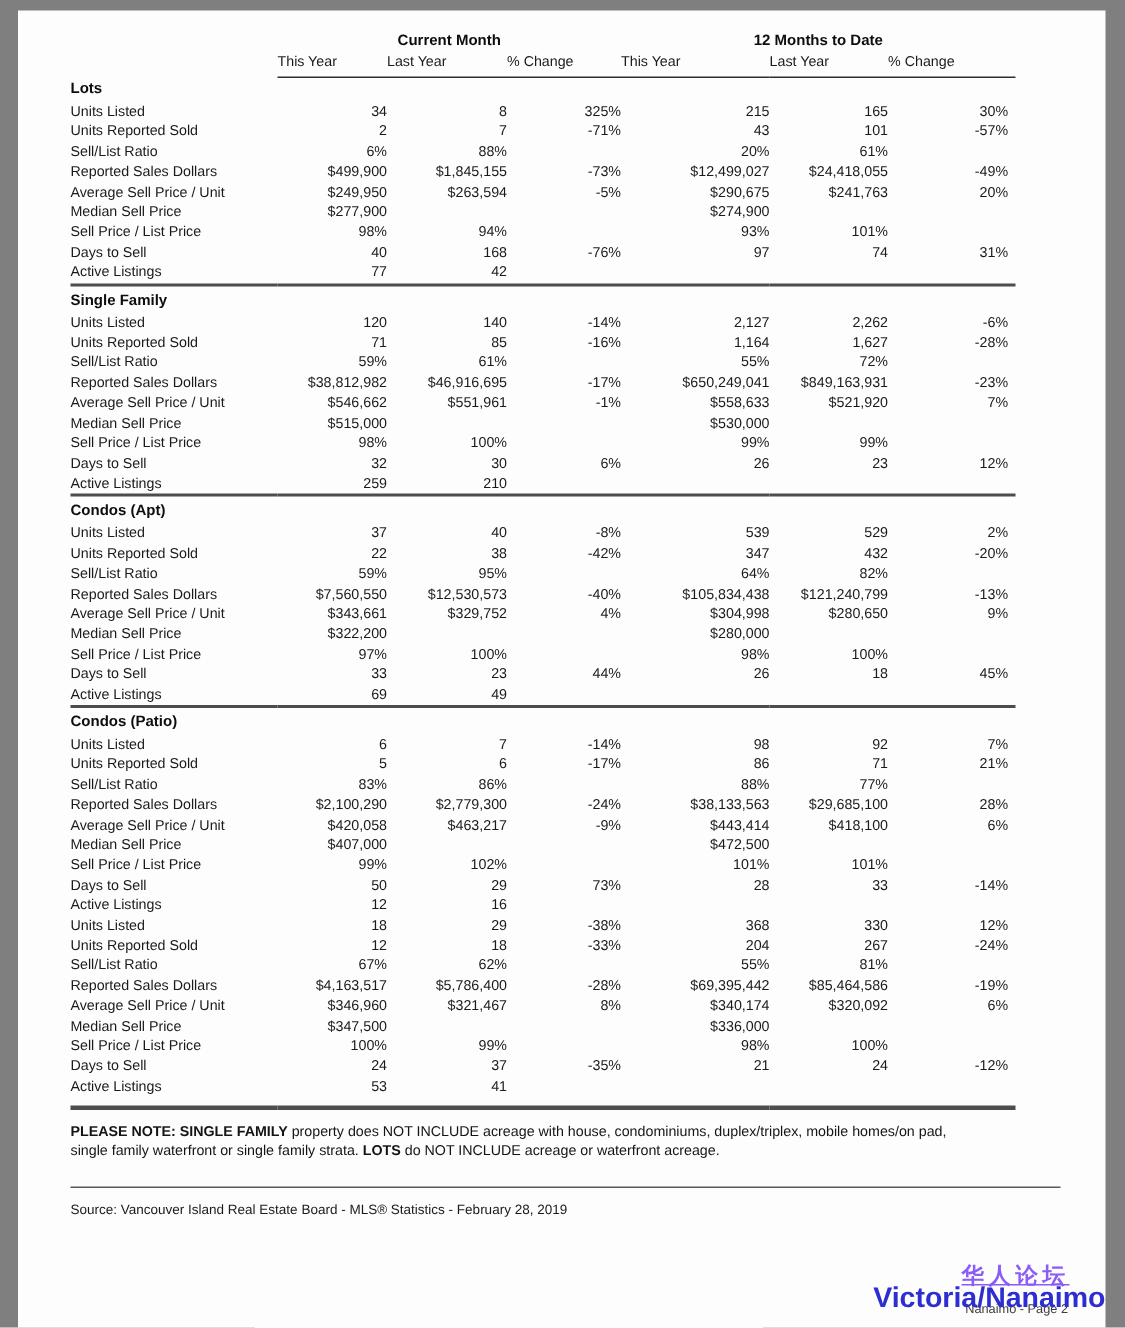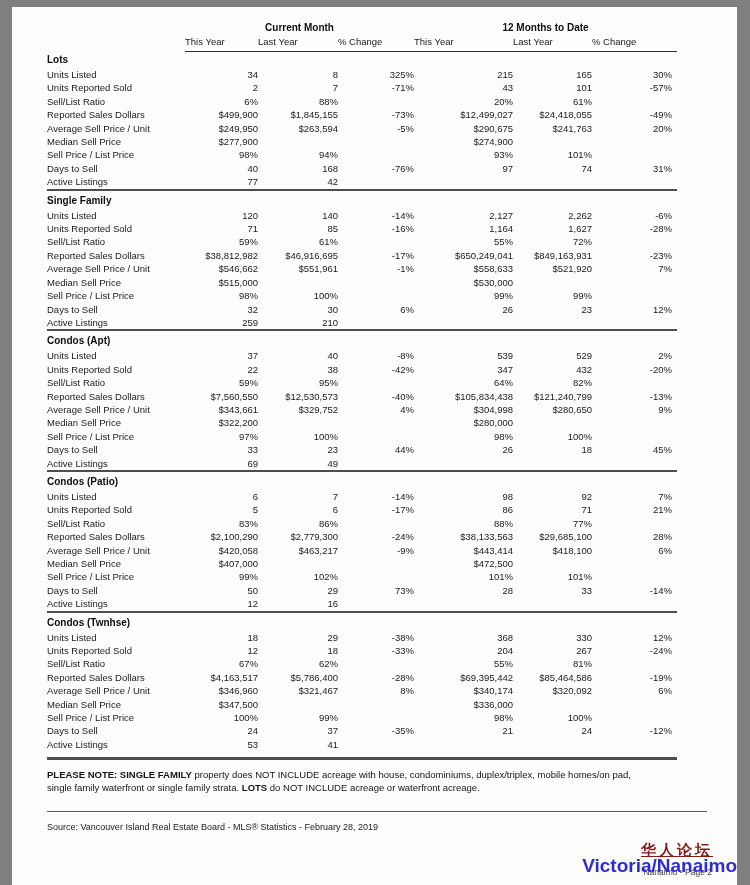--- a/index.html
+++ b/index.html
@@ -456,23 +456,20 @@
           <td class="lbl">Active Listings</td>
           <td class="num">12</td>
           <td class="num">16</td>
           <td class="num"></td>
           <td class="num"></td>
           <td class="num"></td>
           <td class="num pad"></td>
         </tr>
       </tbody>
       <tbody>
-        <tr class="sec-head">
-          <td colspan="7">Condos (Twnhse)</td>
-        </tr>
         <tr>
           <td class="lbl">Units Listed</td>
           <td class="num">18</td>
           <td class="num">29</td>
           <td class="num">-38%</td>
           <td class="num">368</td>
           <td class="num">330</td>
           <td class="num pad">12%</td>
         </tr>
         <tr>
@@ -554,16 +551,16 @@
     <b>PLEASE NOTE: SINGLE FAMILY</b><span> property does NOT INCLUDE acreage with house, condominiums, duplex/triplex, mobile homes/on pad, single family waterfront or single family strata. </span><b>LOTS</b><span> do NOT INCLUDE acreage or waterfront acreage.</span>
   </div>
 
   <div class="footer-rule"></div>
 
   <div class="footer-row">
     <span class="source">Source: Vancouver Island Real Estate Board - MLS® Statistics - February 28, 2019</span>
   </div>
 
   <div class="page-label" style="position:absolute;right:25px;bottom:8px;">Nanaimo - Page 2</div>
-  <div class="wm-red" style="color: #7f1d1d;">华人论坛</div>
+  <div class="wm-red" style="color: #8b5cf6;">华人论坛</div>
   <div class="wm-blue" style="color: rgb(46, 46, 208);">Victoria/Nanaimo</div>
 
 </div>
 
 </body></html>

